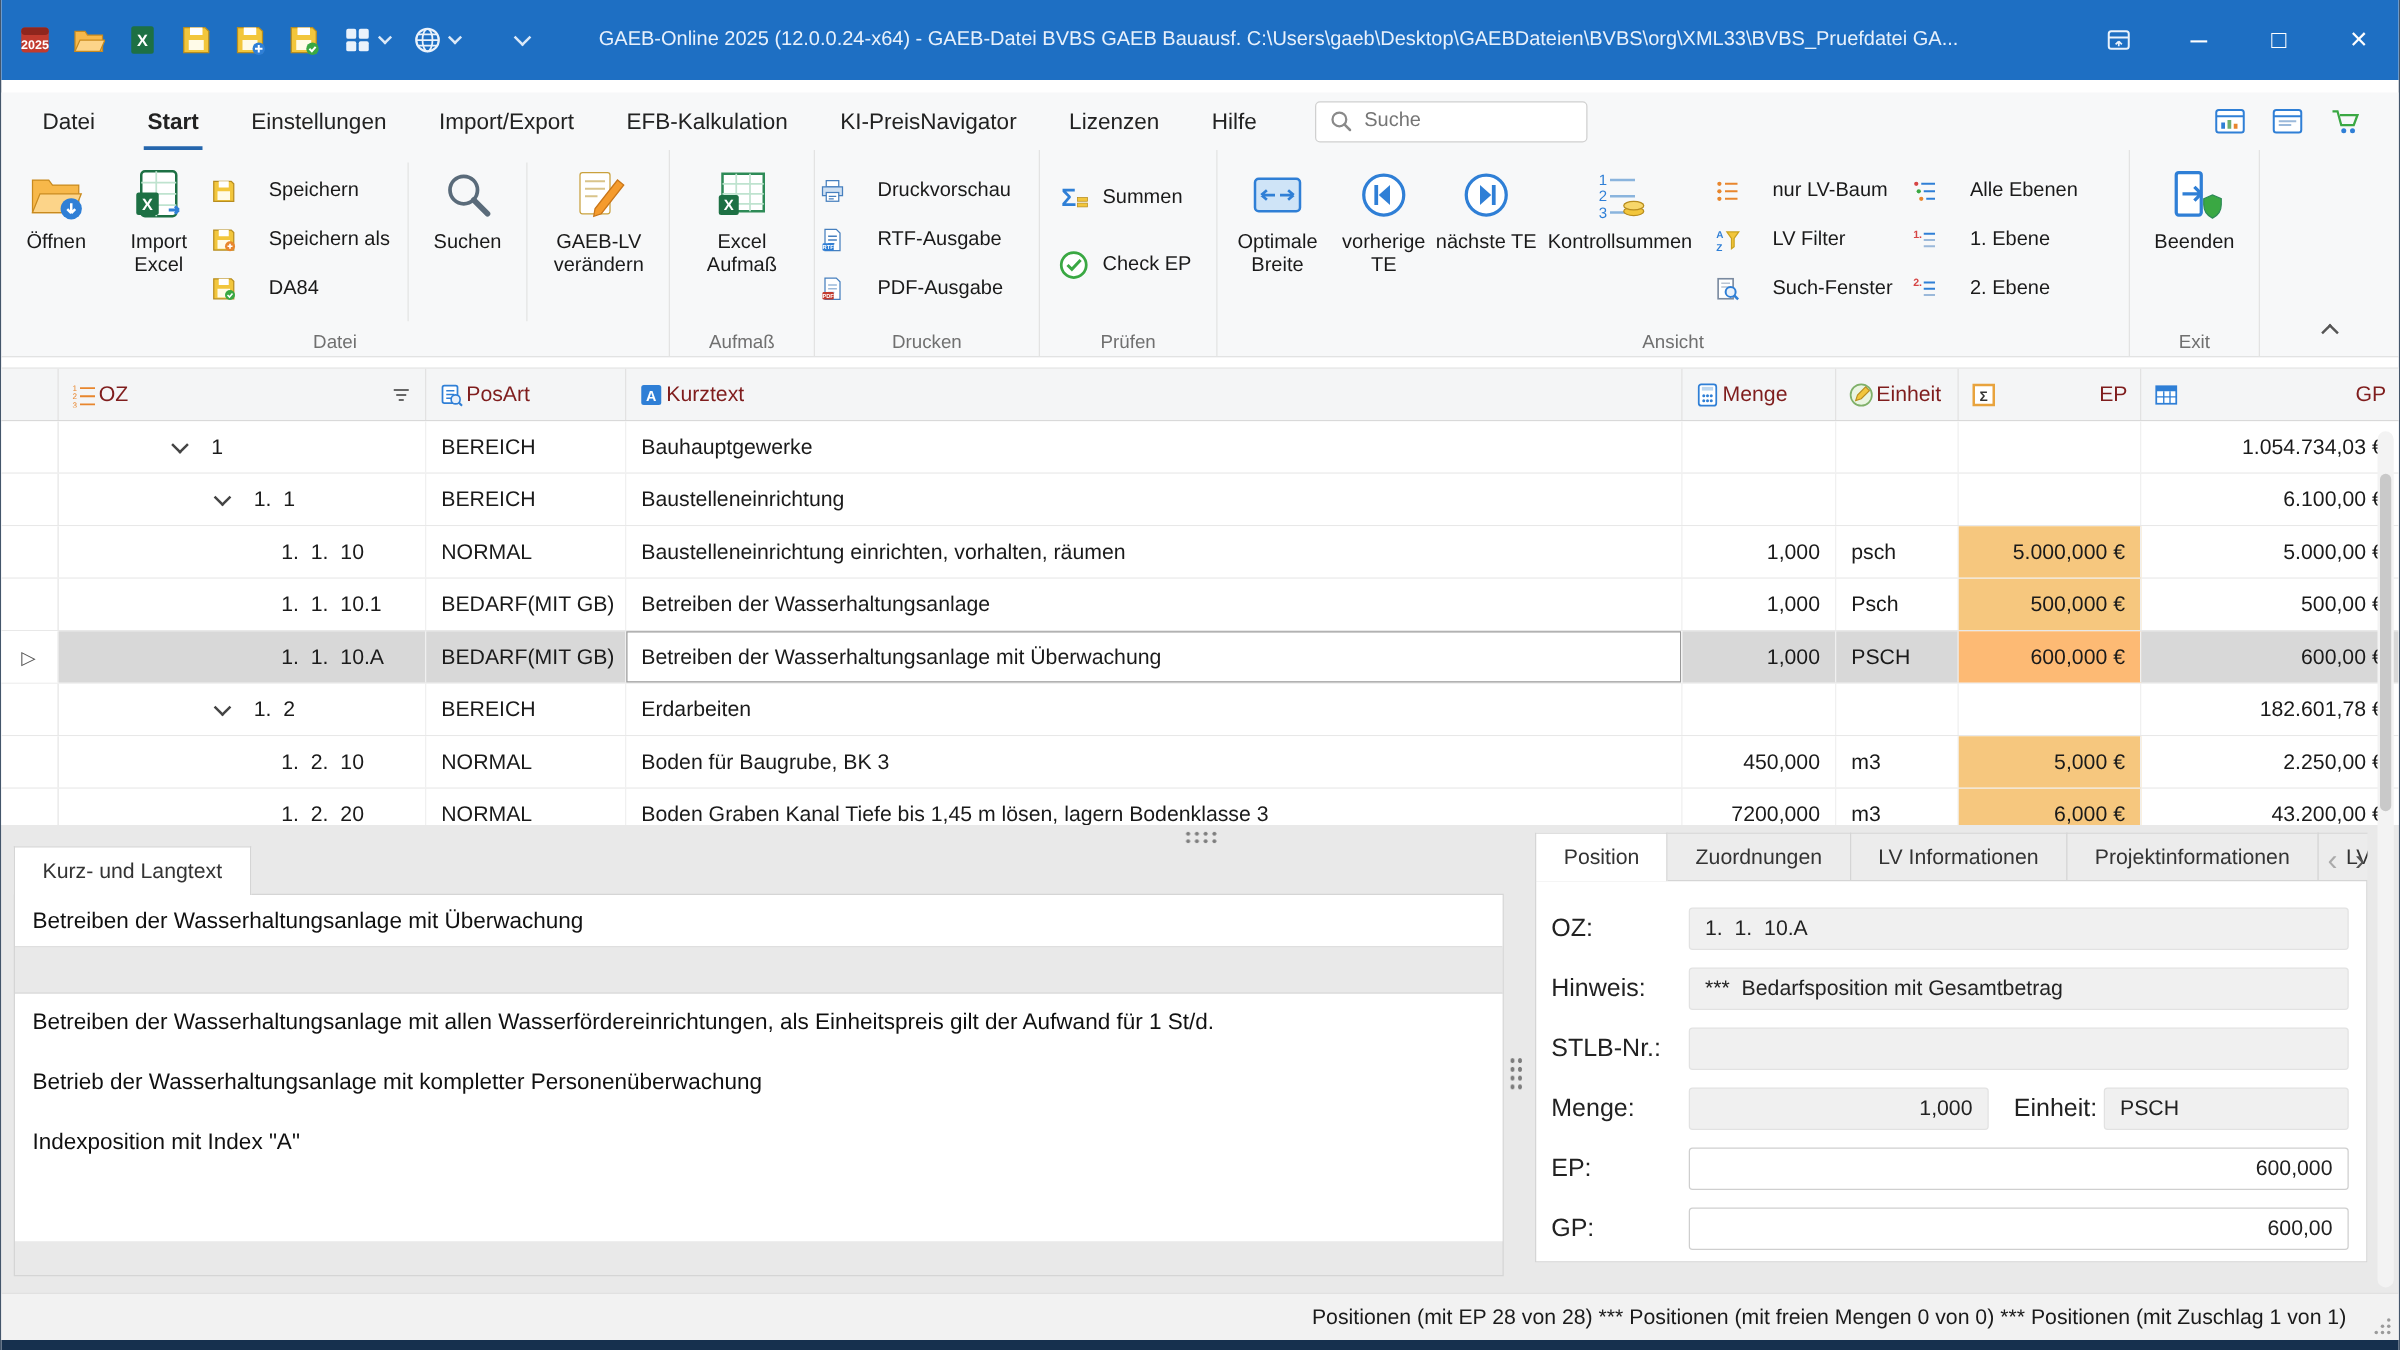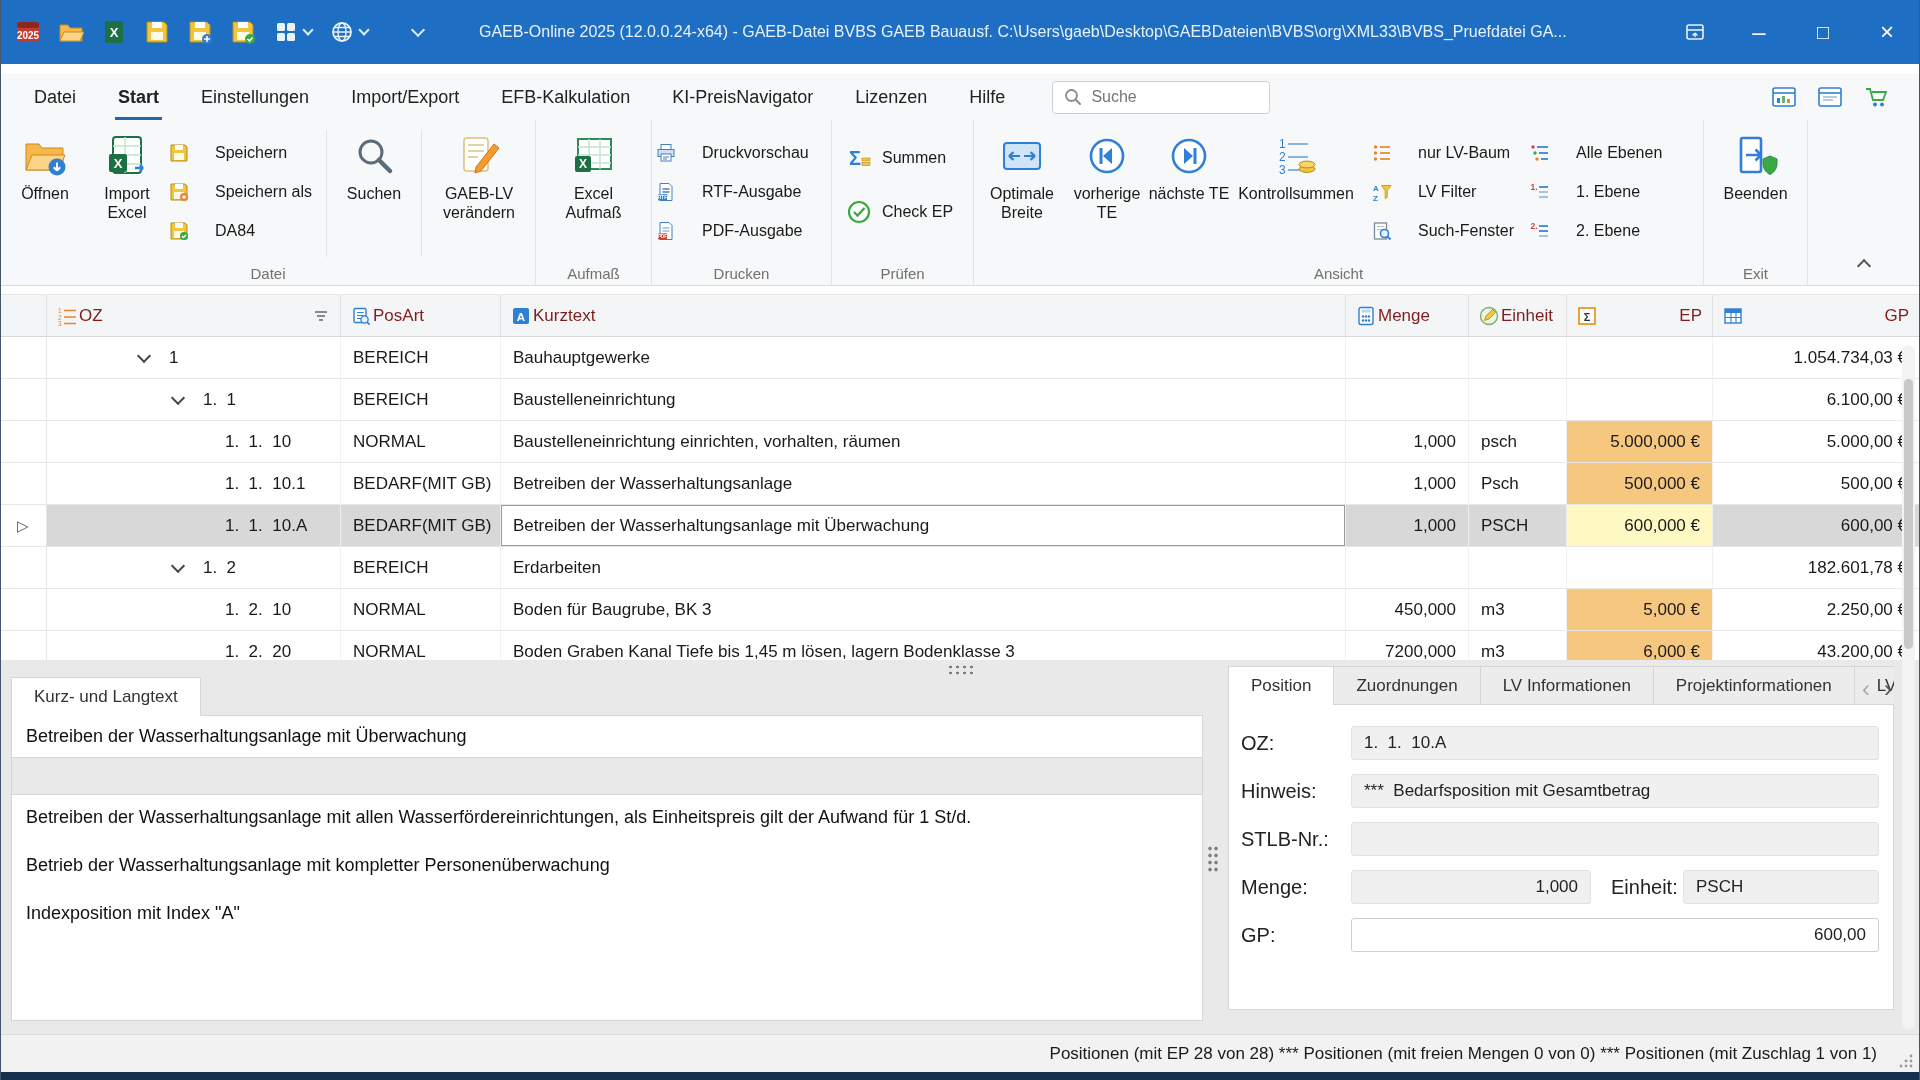--- a/index.html
+++ b/index.html
@@ -54,40 +54,40 @@
   .td.gutter{padding:0 0 0 16px;border-right:1px solid #e6e6e6;color:#555;font-size:15px;}
   .td.oz{white-space:pre;}
   .lvl0 .td.oz{padding-left:92px;}
   .lvl1 .td.oz{padding-left:126px;}
   .lvl2 .td.oz{padding-left:178px;}
   .chev{width:10px;height:10px;border-right:2px solid #444;border-bottom:2px solid #444;transform:rotate(45deg);margin-right:20px;margin-top:-4px;flex:0 0 auto;}
   .trow.selected .td{background:#d8d8d8;}
   .trow.selected .td.kurz{background:#fff;box-shadow:inset 0 0 0 1px #999;}
   .trow.selected .td.gutter{background:#fff;}
   .td.ep.filled{background:#f6c77e;}
-  .trow.selected .td.ep.filled{background:#fef9c3;}
+  .trow.selected .td.ep.filled{background:#fdba74;}
 
   
   .vscroll{position:absolute;top:345px;right:4px;width:13px;height:685px;background:#f3f3f3;border-radius:7px;}
   .vscroll .thumb{position:absolute;top:34px;left:2px;width:9px;height:270px;background:#c9c9c9;border-radius:5px;}
 
   
   .bottom{position:absolute;top:660px;left:0;right:0;height:374px;background:#e9e9e9;}
   .grip-h{position:absolute;top:4px;left:946px;width:28px;height:11px;background-image:radial-gradient(#7d7d7d 1.4px,transparent 1.9px);background-size:7px 6px;}
   .grip-v{position:absolute;top:185px;left:1206px;width:11px;height:28px;background-image:radial-gradient(#7d7d7d 1.4px,transparent 1.9px);background-size:6px 7px;}
 
   .tabstrip{display:flex;height:39px;align-items:flex-end;position:relative;}
   .ptab{font-size:17px;padding:0 22px;height:39px;display:flex;align-items:center;background:#ececec;border:1px solid #d5d5d5;border-bottom:none;color:#333;margin-right:-1px;white-space:nowrap;}
   .ptab.active{background:#fff;position:relative;z-index:2;}
 
   .panel-left{position:absolute;left:10px;top:17px;width:1192px;height:345px;}
   .pl-body{height:306px;border:1px solid #d5d5d5;margin-top:-1px;background:#e9e9e9;position:relative;z-index:1;}
   .pl-short{height:42px;background:#fff;border-bottom:1px solid #d5d5d5;display:flex;align-items:center;padding:0 14px;font-size:18px;color:#111;}
   .pl-gap{height:37px;background:#e9e9e9;border-bottom:1px solid #d5d5d5;}
-  .pl-long{height:225px;background:#fff;padding:10px 14px;font-size:18px;line-height:24px;color:#111;overflow:hidden;}
+  .pl-long{height:198px;background:#fff;padding:10px 14px;font-size:18px;line-height:24px;color:#111;overflow:hidden;}
   .pl-long p{max-width:990px;}
   .mb24{margin-bottom:24px;}
 
   .panel-right{position:absolute;left:1227px;top:6px;width:666px;height:345px;}
   .pr-tabs{padding-right:64px;overflow:hidden;}
   .tabnav{position:absolute;right:2px;bottom:6px;display:flex;gap:14px;z-index:3;}
   .tabnav span{font-size:24px;color:#555;line-height:20px;}
   .tabnav .dim{color:#aaa;}
   .pr-body{height:306px;background:#fff;border:1px solid #d5d5d5;margin-top:-1px;padding:14px 14px 0 12px;position:relative;z-index:1;}
   .frow{display:flex;align-items:center;height:48px;}
@@ -697,20 +697,24 @@
           <span class="flabel">STLB-Nr.:</span>
           <div class="fbox"><span></span></div>
         </div>
         <div class="frow">
           <span class="flabel">Menge:</span>
           <div class="fbox menge rightal"><span>1,000</span></div>
           <span class="flabel einheit">Einheit:</span>
           <div class="fbox"><span>PSCH</span></div>
         </div>
         <div class="frow">
+          <span class="flabel">EP:</span>
+          <div class="fbox white rightal"><span>600,000</span></div>
+        </div>
+        <div class="frow">
           <span class="flabel">GP:</span>
           <div class="fbox white rightal"><span>600,00</span></div>
         </div>
       </div>
     </div>
   </div>
 
   <div class="vscroll">
     <div class="thumb"></div>
   </div>

